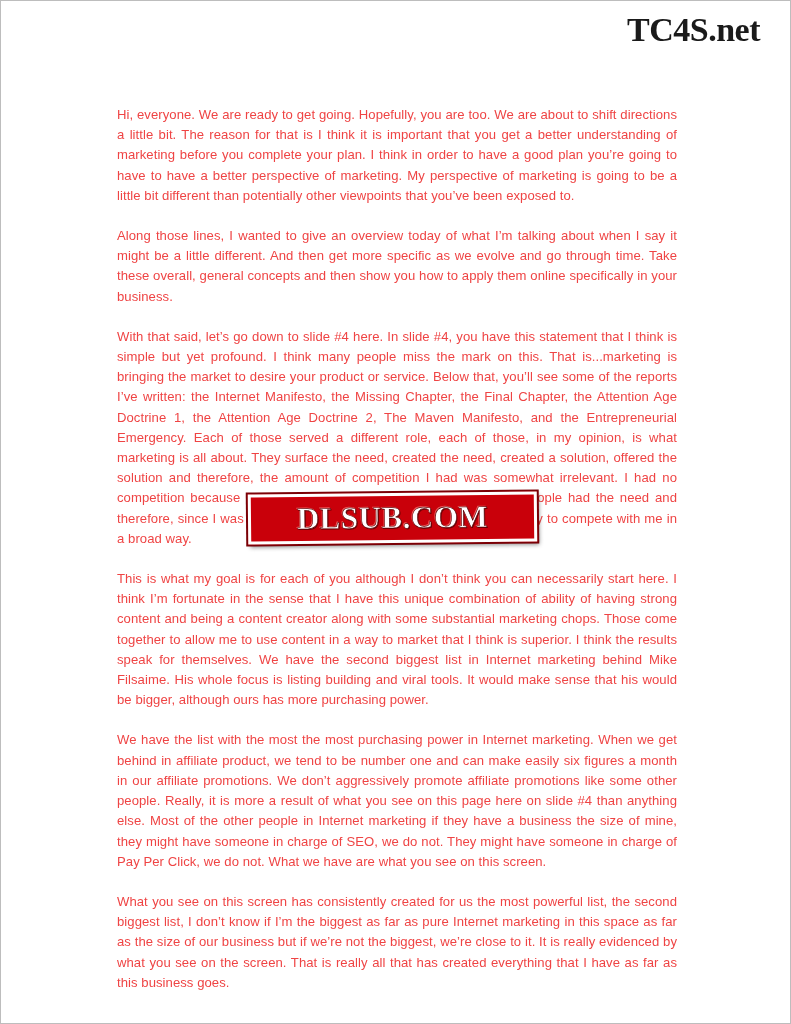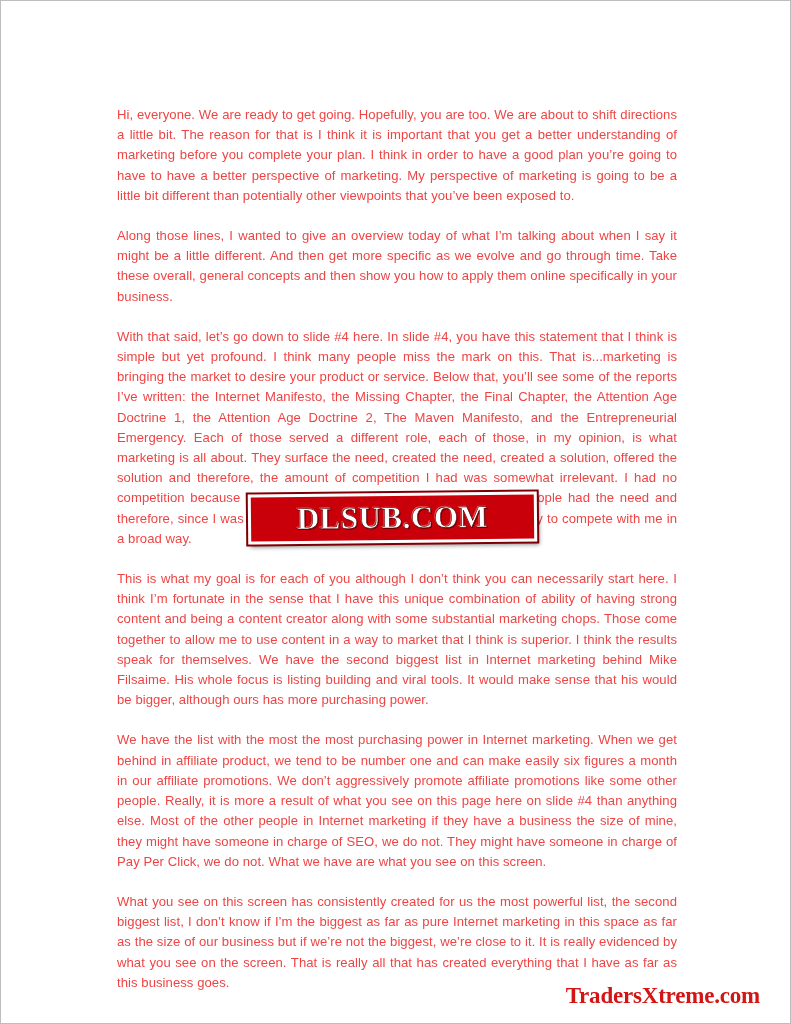--- a/index.html
+++ b/index.html
@@ -73,29 +73,29 @@
     letter-spacing: 0.5px;
     text-shadow: 1px 1px 0 #6d0005, -1px -1px 0 #f05a5a;
     -webkit-text-stroke: 0.6px #5b0004;
   }
 </style>
 </head>
 <body>
 
 <div class="page">
 
+  <div class="brand-top">TC4S.net</div>
 
   <div class="content">
     <p class="para">Hi, everyone. We are ready to get going. Hopefully, you are too. We are about to shift directions a little bit. The reason for that is I think it is important that you get a better understanding of marketing before you complete your plan. I think in order to have a good plan you’re going to have to have a better perspective of marketing. My perspective of marketing is going to be a little bit different than potentially other viewpoints that you’ve been exposed to.</p>
     <p class="para">Along those lines, I wanted to give an overview today of what I’m talking about when I say it might be a little different. And then get more specific as we evolve and go through time. Take these overall, general concepts and then show you how to apply them online specifically in your business.</p>
     <p class="para">With that said, let’s go down to slide #4 here. In slide #4, you have this statement that I think is simple but yet profound. I think many people miss the mark on this. That is...marketing is bringing the market to desire your product or service. Below that, you’ll see some of the reports I’ve written: the Internet Manifesto, the Missing Chapter, the Final Chapter, the Attention Age Doctrine 1, the Attention Age Doctrine 2, The Maven Manifesto, and the Entrepreneurial Emergency. Each of those served a different role, each of those, in my opinion, is what marketing is all about. They surface the need, created the need, created a solution, offered the solution and therefore, the amount of competition I had was somewhat irrelevant. I had no competition because I was creating the need. I was showing why people had the need and therefore, since I was doing it in that way, there was no way for anybody to compete with me in a broad way.</p>
     <p class="para">This is what my goal is for each of you although I don’t think you can necessarily start here. I think I’m fortunate in the sense that I have this unique combination of ability of having strong content and being a content creator along with some substantial marketing chops. Those come together to allow me to use content in a way to market that I think is superior. I think the results speak for themselves. We have the second biggest list in Internet marketing behind Mike Filsaime. His whole focus is listing building and viral tools. It would make sense that his would be bigger, although ours has more purchasing power.</p>
     <p class="para">We have the list with the most the most purchasing power in Internet marketing. When we get behind in affiliate product, we tend to be number one and can make easily six figures a month in our affiliate promotions. We don’t aggressively promote affiliate promotions like some other people. Really, it is more a result of what you see on this page here on slide #4 than anything else. Most of the other people in Internet marketing if they have a business the size of mine, they might have someone in charge of SEO, we do not. They might have someone in charge of Pay Per Click, we do not. What we have are what you see on this screen.</p>
     <p class="para">What you see on this screen has consistently created for us the most powerful list, the second biggest list, I don’t know if I’m the biggest as far as pure Internet marketing in this space as far as the size of our business but if we’re not the biggest, we’re close to it. It is really evidenced by what you see on the screen. That is really all that has created everything that I have as far as this business goes.</p>
   </div>
 
   <div class="watermark">
     <span class="watermark-text">DLSUB.COM</span>
   </div>
 
-  <div class="brand-bottom">TradersXtreme.com</div>
 
 </div>
 
 </body></html>

